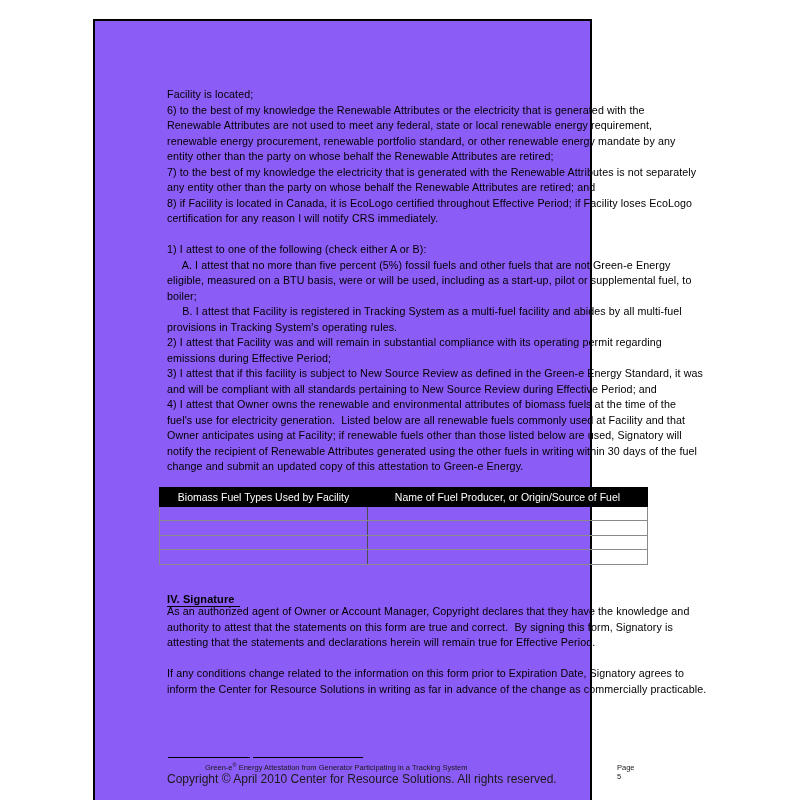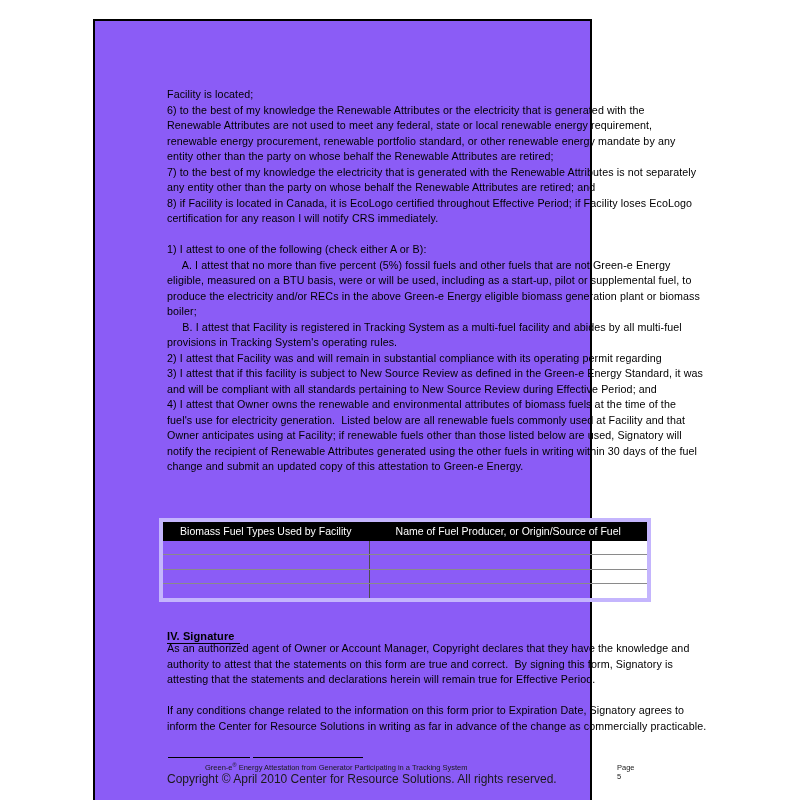--- a/index.html
+++ b/index.html
@@ -31,22 +31,21 @@
     font-size:11px; font-weight:bold; line-height:13.5px;
     border-bottom:1px solid #000;
     padding-right:5px;
     letter-spacing:0.1px;
   }
   table.fuel-table {
     border-collapse:collapse;
     margin-left:-8px;
     width:488px;
     table-layout:fixed;
-    border:4px solid #c4b5fd;
-    margin-top:31px;
+    border:1px solid #c4b5fd;
   }
   table.fuel-table th {
     background:#000; color:#fff;
     font-weight:normal;
     font-size:10.5px;
     height:18px;
     text-align:center;
     padding:0;
     border:1px solid #000;
   }
@@ -89,25 +88,25 @@
         <div class="line">7) to the best of my knowledge the electricity that is generated with the Renewable Attributes is not separately</div>
         <div class="line">any entity other than the party on whose behalf the Renewable Attributes are retired; and</div>
         <div class="line">8) if Facility is located in Canada, it is EcoLogo certified throughout Effective Period; if Facility loses EcoLogo</div>
         <div class="line">certification for any reason I will notify CRS immediately.</div>
       </div>
       <div style="height: 15.5px;"></div>
       <div>
         <div class="line">1) I attest to one of the following (check either A or B):</div>
         <div class="line">     A. I attest that no more than five percent (5%) fossil fuels and other fuels that are not Green-e Energy</div>
         <div class="line">eligible, measured on a BTU basis, were or will be used, including as a start-up, pilot or supplemental fuel, to</div>
-        <div class="line">produce the electricity and/or RECs in the above Green-e Energy eligible biomass generation plant or biomass</div>
         <div class="line">boiler;</div>
         <div class="line">     B. I attest that Facility is registered in Tracking System as a multi-fuel facility and abides by all multi-fuel</div>
         <div class="line">provisions in Tracking System's operating rules.</div>
         <div class="line">2) I attest that Facility was and will remain in substantial compliance with its operating permit regarding</div>
+        <div class="line">emissions during Effective Period;</div>
         <div class="line">3) I attest that if this facility is subject to New Source Review as defined in the Green-e Energy Standard, it was</div>
         <div class="line">and will be compliant with all standards pertaining to New Source Review during Effective Period; and</div>
         <div class="line">4) I attest that Owner owns the renewable and environmental attributes of biomass fuels at the time of the</div>
         <div class="line">fuel's use for electricity generation.  Listed below are all renewable fuels commonly used at Facility and that</div>
         <div class="line">Owner anticipates using at Facility; if renewable fuels other than those listed below are used, Signatory will</div>
         <div class="line">notify the recipient of Renewable Attributes generated using the other fuels in writing within 30 days of the fuel</div>
         <div class="line">change and submit an updated copy of this attestation to Green-e Energy.</div>
       </div>
       <div style="height: 12px;"></div>
       <table class="fuel-table">

